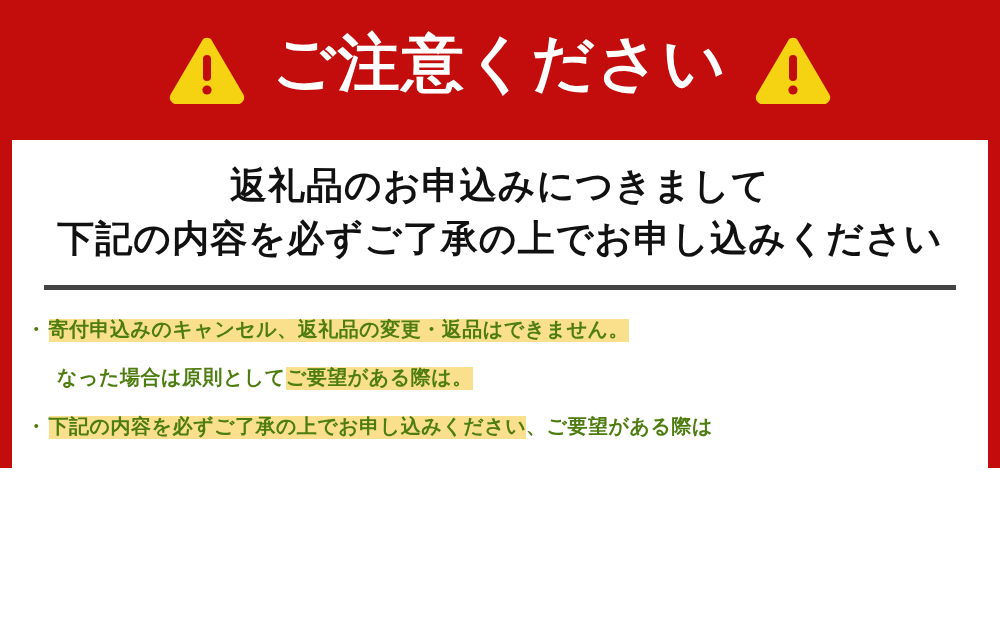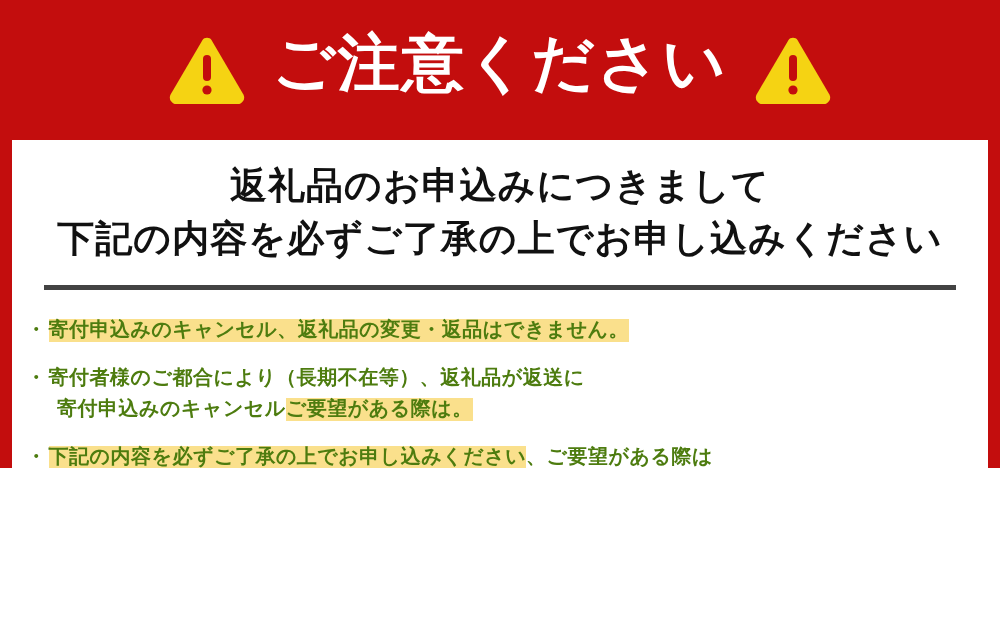--- a/index.html
+++ b/index.html
@@ -135,25 +135,22 @@
 
     <ul class="bullets">
 
       <li class="bullet">
         <span class="b-line">
           <span class="marker">・</span><span class="hl">寄付申込みのキャンセル、返礼品の変更・返品はできません。</span>
         </span>
       </li>
 
       <li class="bullet">
-        <span class="b-line">
-          <span class="marker">・</span><span>寄付者様のご都合により（長期不在等）、返礼品が返送に</span>
-        </span>
         <span class="b-line b-indent">
-          <span>寄付申込みのキャンセル</span><span class="hl">ご要望がある際は。</span>
+          <span>なった場合は原則として</span><span class="hl">ご要望がある際は。</span>
         </span>
       </li>
 
       <li class="bullet">
         <span class="b-line">
           <span class="marker">・</span><span class="hl">下記の内容を必ずご了承の上でお申し込みください</span><span>、ご要望がある際は</span>
         </span>
       </li>
 
     </ul>

